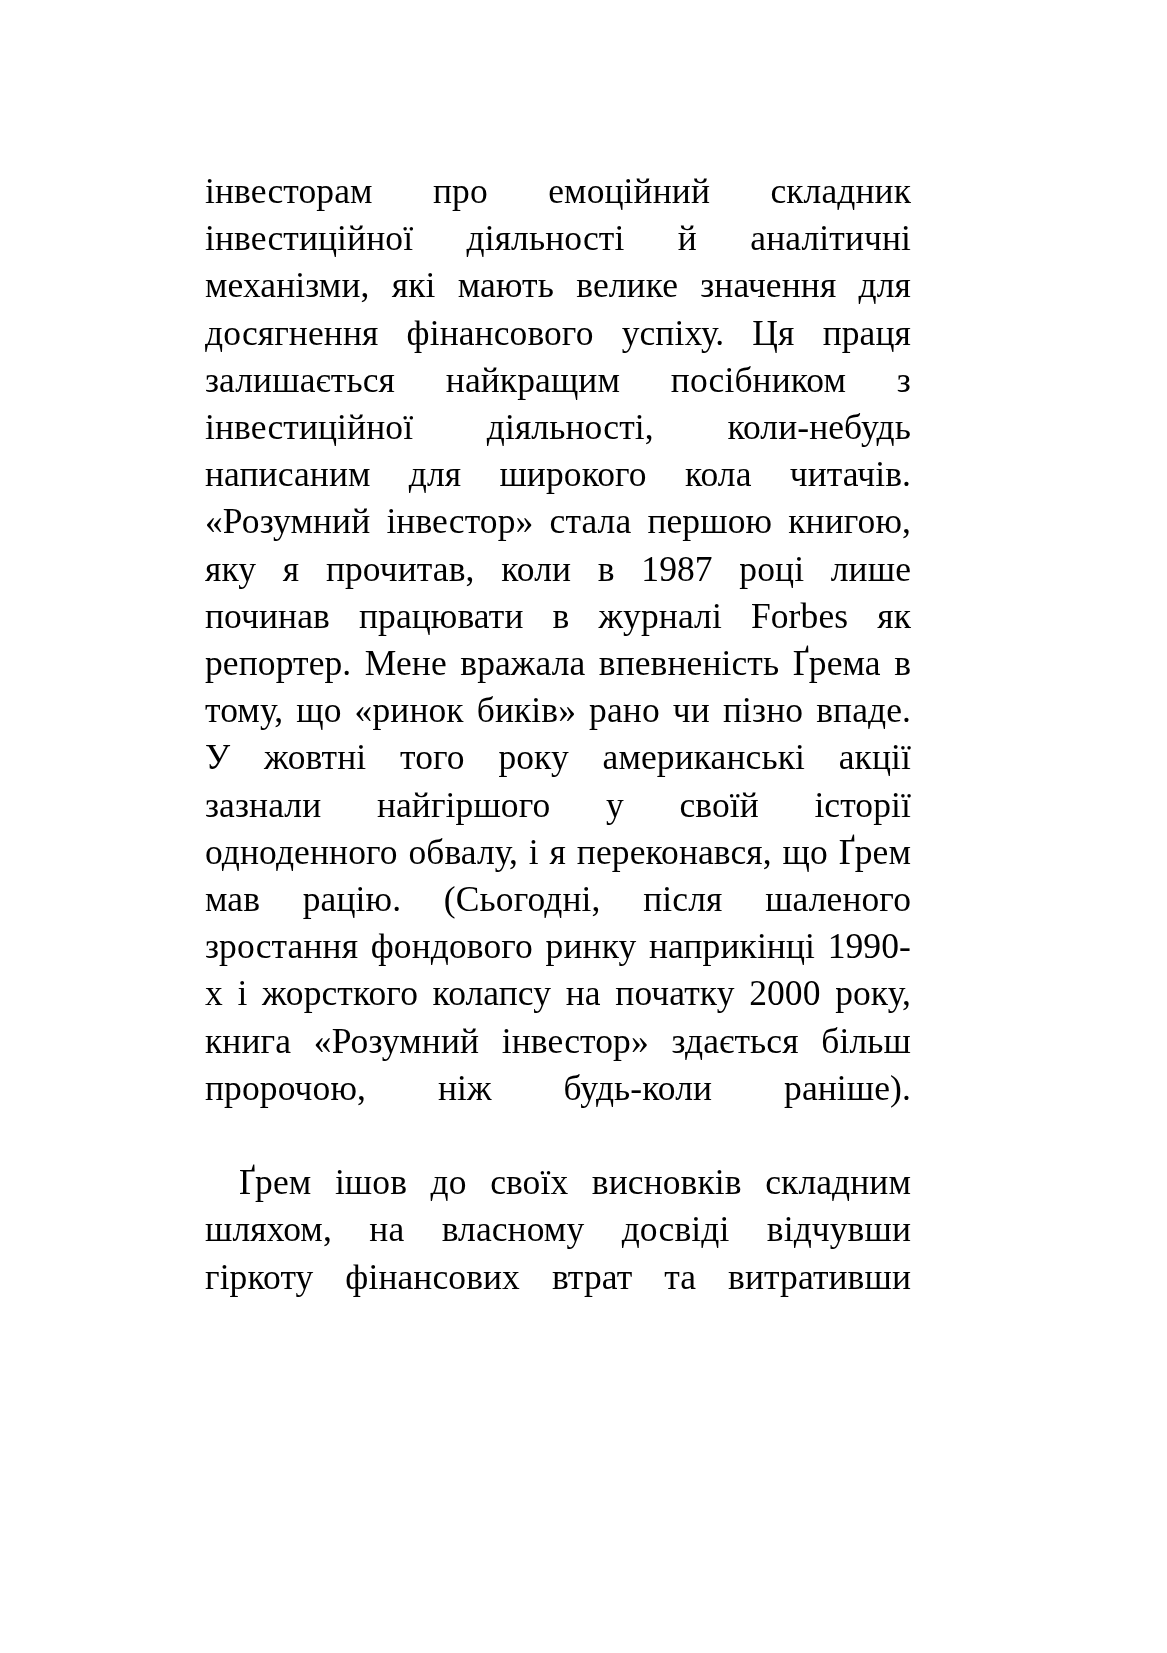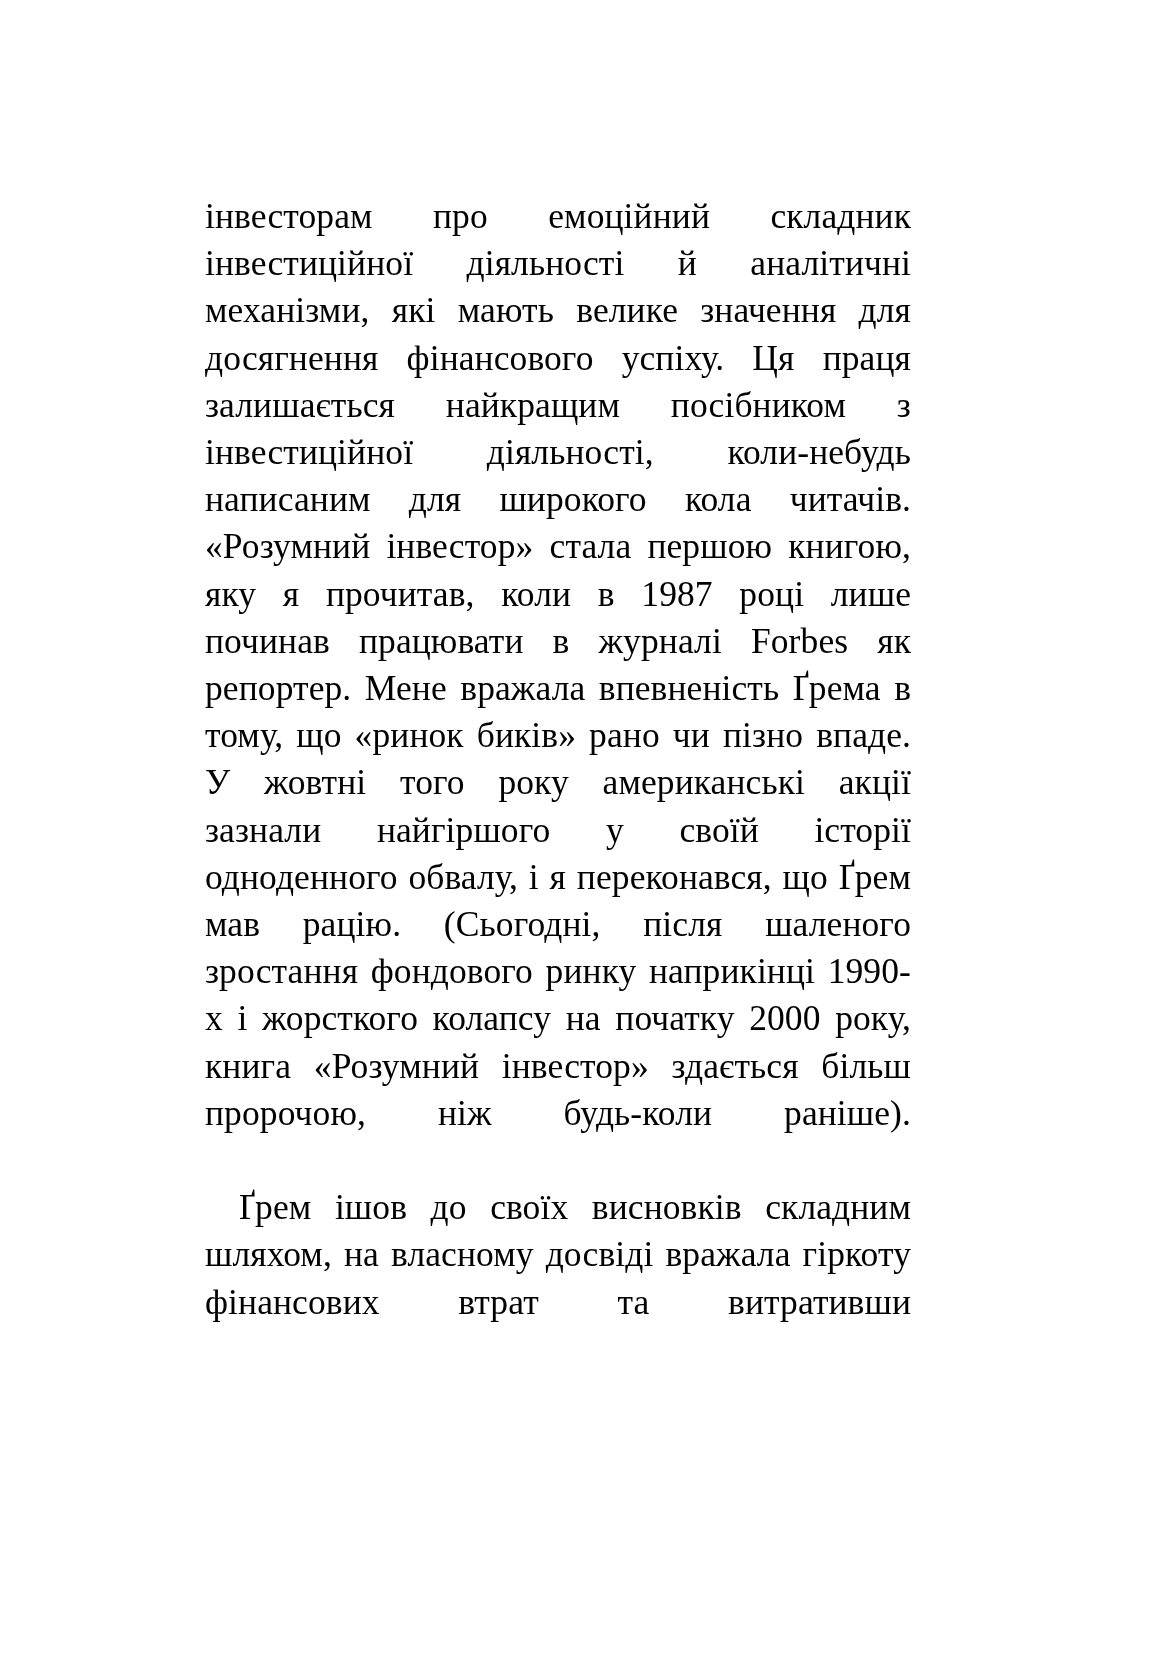--- a/index.html
+++ b/index.html
@@ -16,21 +16,21 @@
   }
   .page {
     position: relative;
     width: 1167px;
     height: 1653px;
     background: #ffffff;
   }
   .text-column {
     position: absolute;
     left: 205px;
-    top: 193px;
+    top: 168px;
     width: 706px;
   }
   .para {
     margin: 0;
     text-align: justify;
     text-justify: inter-word;
     font-size: 35.5px;
     line-height: 47.2px;
     letter-spacing: 0.1px;
     word-spacing: 0.5px;
@@ -52,16 +52,16 @@
   }
 </style>
 </head>
 <body>
 
 <div class="page">
   <div class="text-column">
 
     <p class="para continuation">інвесторам про емоційний складник інвестиційної діяльності й аналітичні механізми, які мають велике значення для досягнення фінансового успіху. Ця праця залишається найкращим посібником з інвестиційної діяльності, коли-небудь написаним для широкого кола читачів. «Розумний інвестор» стала першою книгою, яку я прочитав, коли в 1987 році лише починав працювати в журналі Forbes як репортер. Мене вражала впевненість Ґрема в тому, що «ринок биків» рано чи пізно впаде. У жовтні того року американські акції зазнали найгіршого у своїй історії одноденного обвалу, і я переконався, що Ґрем мав рацію. (Сьогодні, після шаленого зростання фондового ринку наприкінці 1990-х і жорсткого колапсу на початку 2000 року, книга «Розумний інвестор» здається більш пророчою, ніж будь-коли раніше).</p>
 
-    <p class="para indented">Ґрем ішов до своїх висновків складним шляхом, на власному досвіді вражала гіркоту фінансових втрат та витративши</p>
+    <p class="para indented">Ґрем ішов до своїх висновків складним шляхом, на власному досвіді відчувши гіркоту фінансових втрат та витративши</p>
 
   </div>
 </div>
 
 </body></html>

